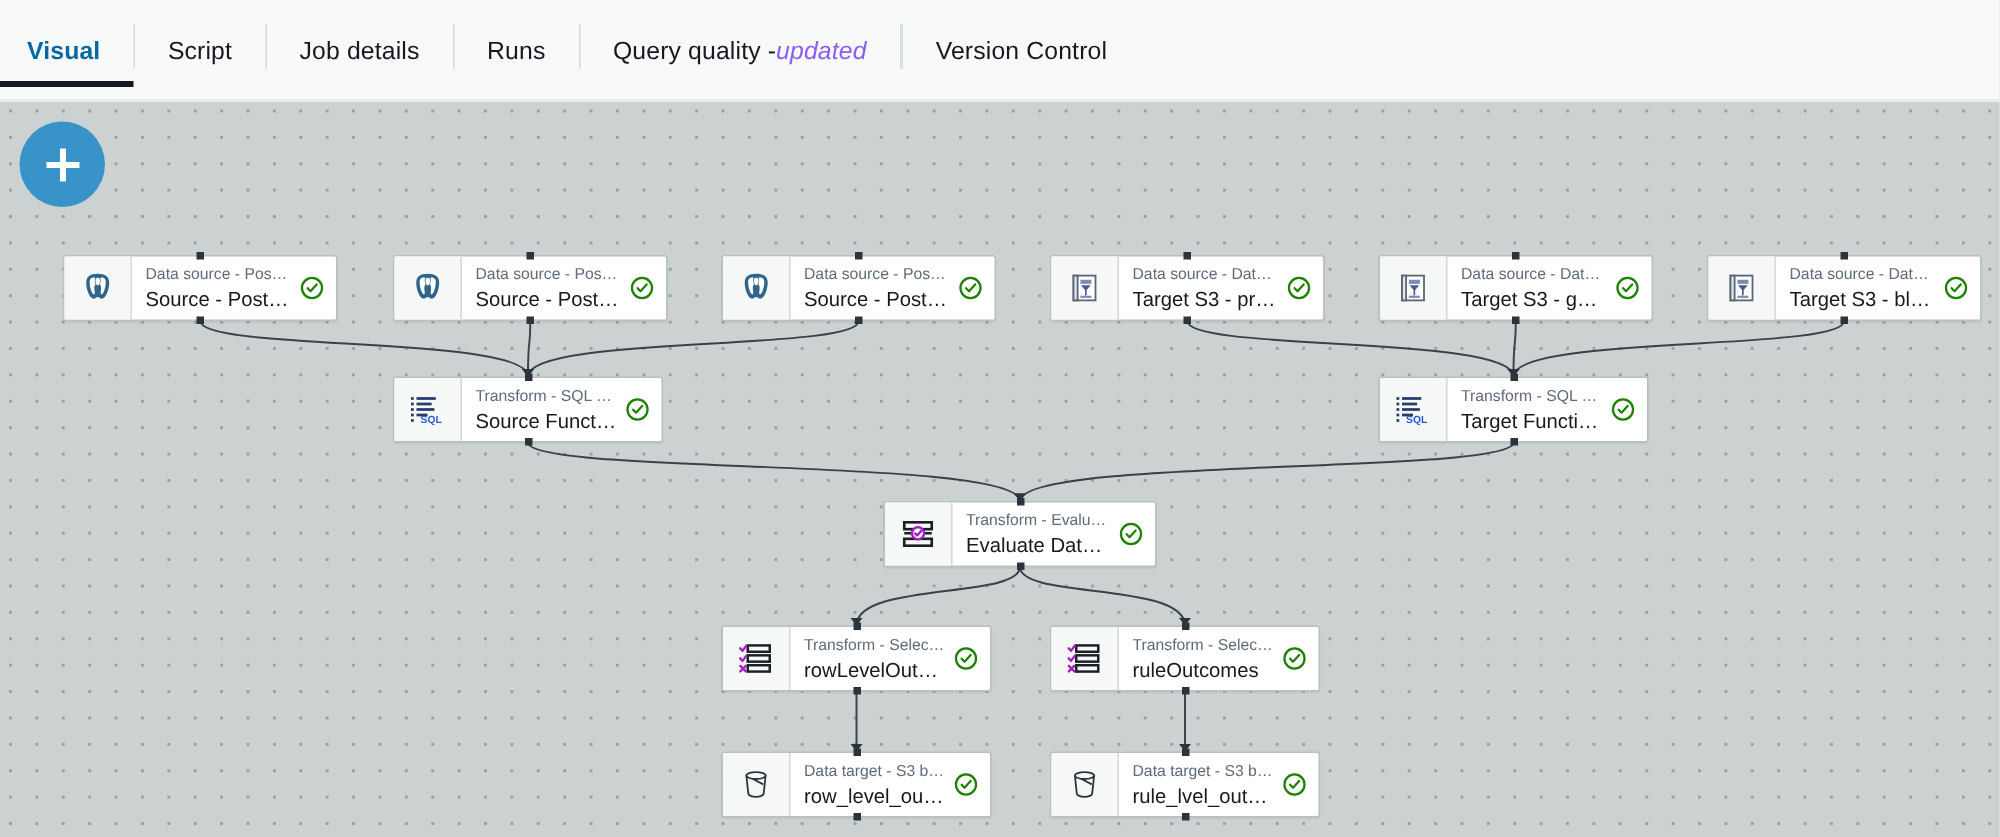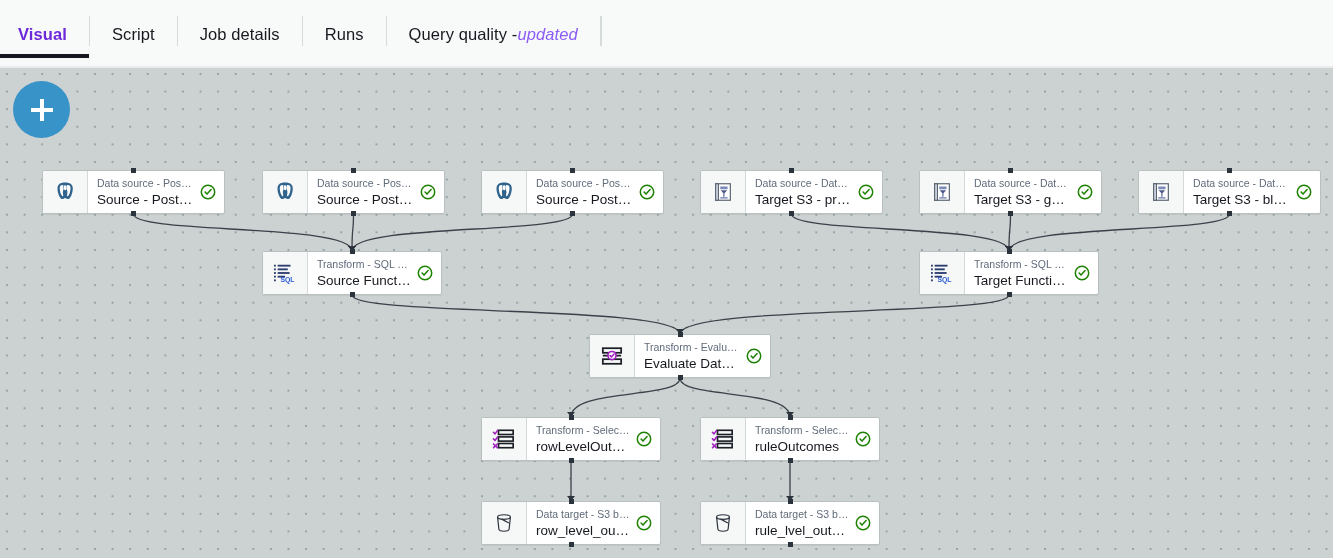--- a/index.html
+++ b/index.html
@@ -23,21 +23,21 @@
     display:flex;align-items:center;justify-content:center;
     padding:0 22px;
     font-size:16.5px;
     color:#16191f;
     white-space:nowrap;
     cursor:pointer;
     letter-spacing:0.1px;
   }
   .tab .lbl{line-height:1;}
   .tab.first{padding-left:18px;padding-right:22px;}
-  .tab.active{color:#6d28d9;font-weight:bold;}
+  .tab.active{color:#0369a1;font-weight:bold;}
   .tab.active:after{
     content:"";position:absolute;left:0;right:0;bottom:10px;height:4px;
     background:#16191f;
   }
   .tab-sep{
     width:1px;background:#d5dbdb;margin:16px 0 22px 0;flex:0 0 1px;
   }
   .tab .sub-italic{font-style:italic;color:#8b5cf6;font-weight:normal;}
   .tabbar-bottomline{
     position:absolute;left:0;top:66px;width:1333px;height:2px;background:#e9ebed;
@@ -137,20 +137,23 @@
         <div class="tab">
           <span class="lbl">Runs</span>
         </div>
         <div class="tab-sep"></div>
         <div class="tab">
           <span class="lbl">Query quality - </span>
           <span class="sub-italic">updated</span>
         </div>
         <div class="tab-sep"></div>
         <div class="tab-sep"></div>
+        <div class="tab">
+          <span class="lbl">Version Control</span>
+        </div>
       </div>
   </div>
   <div class="tabbar-bottomline"></div>
 
   <div class="canvas">
 
     <svg class="edges" id="edge-layer" width="1333" height="490" viewBox="0 0 1333 490">
         <path d="M 133.5 146 C 133.5 166.35, 352 155.25, 352 183" fill="none" stroke="#3a4149" stroke-width="1.3"></path>
         <path d="M 348 178 L 352 183 L 356 178 Z" fill="#2b333c"></path>
         <path d="M 353.5 146 C 353.5 166.35, 352 155.25, 352 183" fill="none" stroke="#3a4149" stroke-width="1.3"></path>

